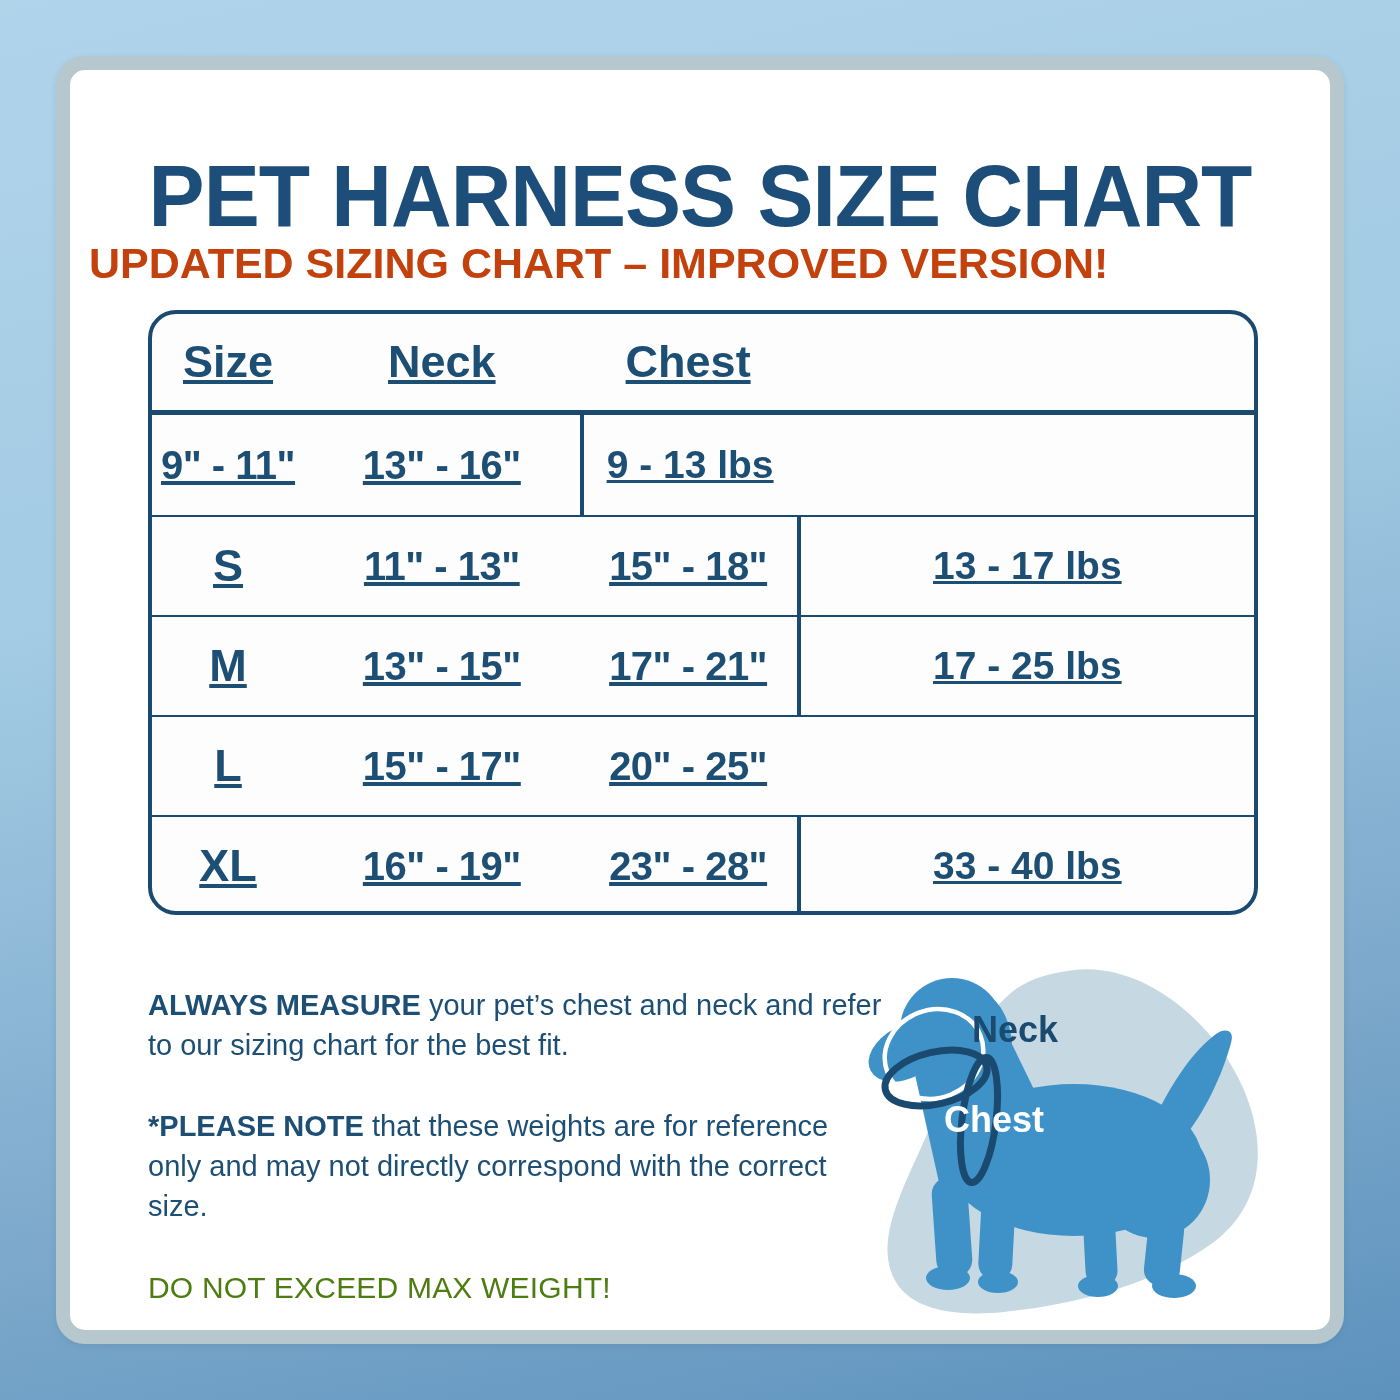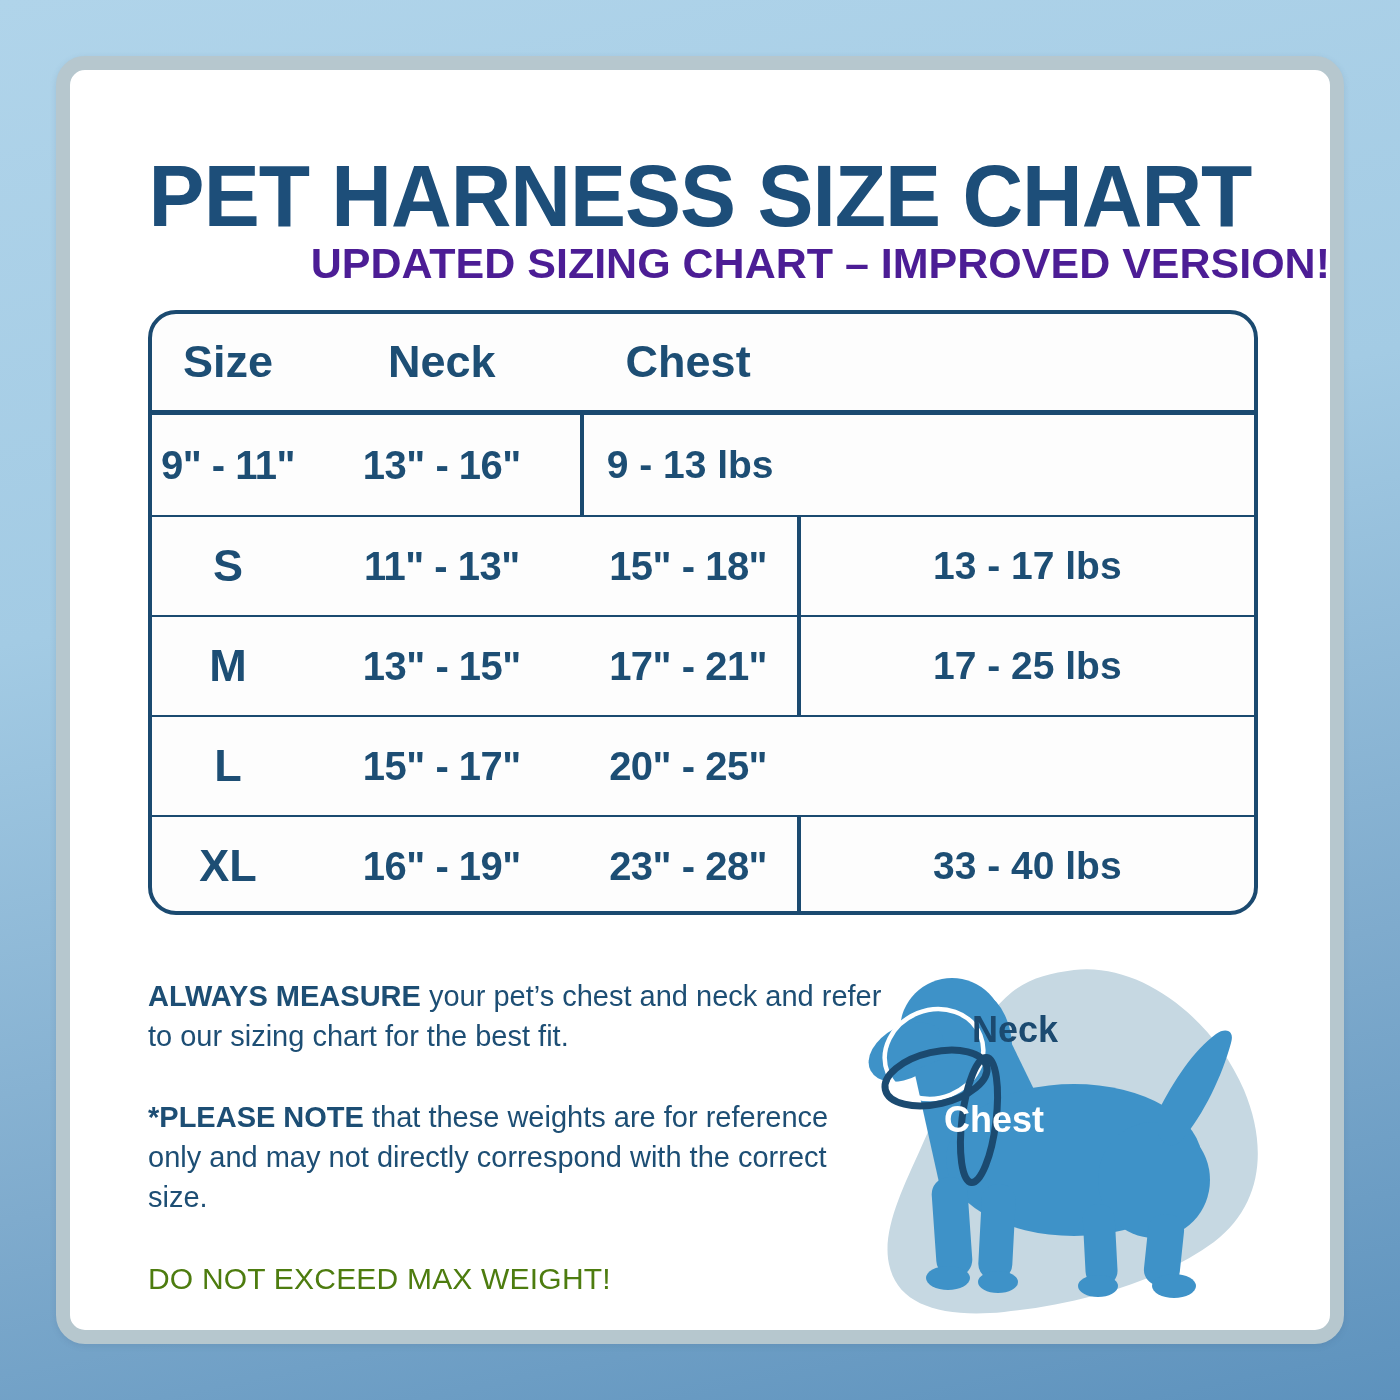--- a/index.html
+++ b/index.html
@@ -19,56 +19,57 @@
   }
   .title {
     position: absolute; left: 0; right: 0; top: 84px;
     text-align: center;
     font-size: 84px; font-weight: 800; letter-spacing: -1px;
     color: #1d4e79; line-height: 1;
     transform: scaleY(1.04);
   }
   .subtitle {
     position: absolute; left: 0; right: 0; top: 172px;
-    text-align: right;
+    text-align: left;
     font-size: 43px; font-weight: 800; letter-spacing: 0px;
-    color: #4c1d95; line-height: 1;
+    color: #c2410c; line-height: 1; padding-left: 19px;
   }
   .size-table {
     position: absolute; left: 78px; top: 240px;
     width: 1110px; height: 605px;
     border: 4px solid #1b4a70;
     border-radius: 28px;
     overflow: hidden;
     display: grid;
     grid-template-rows: 101px repeat(5, 100px);
     color: #1d4e74;
     background: #fdfdfd;
   }
   .t-row {
     display: grid;
     grid-template-columns: 13.8% 25% 19.7% 41.5%;
+    text-decoration: underline;
   }
   .t-row.header { border-bottom: 5px solid #1b4a70; }
   .t-row.body-row + .t-row.body-row { border-top: 2px solid #1b4a70; }
   .cell {
     display: flex; align-items: center; justify-content: center;
     text-align: center;
   }
   .cell.weight-col { border-left: 4px solid #1b4a70; }
   .t-row.header .cell { font-size: 45px; font-weight: 800; }
   .cell.size-cell { font-size: 45px; font-weight: 800; }
   .cell.measure-cell { font-size: 40px; font-weight: 700; letter-spacing: -0.5px; }
   .cell.weight-cell { font-size: 39px; font-weight: 700; }
   .notes {
     position: absolute; left: 78px; top: 900px; width: 740px;
     color: #1d4e74;
     font-size: 29px; line-height: 1.38;
   }
-  .notes p { margin: 6px 0 41px 0; font-weight: 500; }
+  .notes p { margin: 15px 0 41px 0; font-weight: 500; }
   .notes .lead { font-weight: 800; }
   .warning {
     color: #4d7c0f; font-weight: 800; font-size: 30px;
     letter-spacing: 0.2px;
   }
   .dog-diagram {
     position: absolute; left: 752px; top: 872px;
     width: 460px; height: 400px;
   }
   .dog-diagram svg { display: block; width: 100%; height: 100%; }

